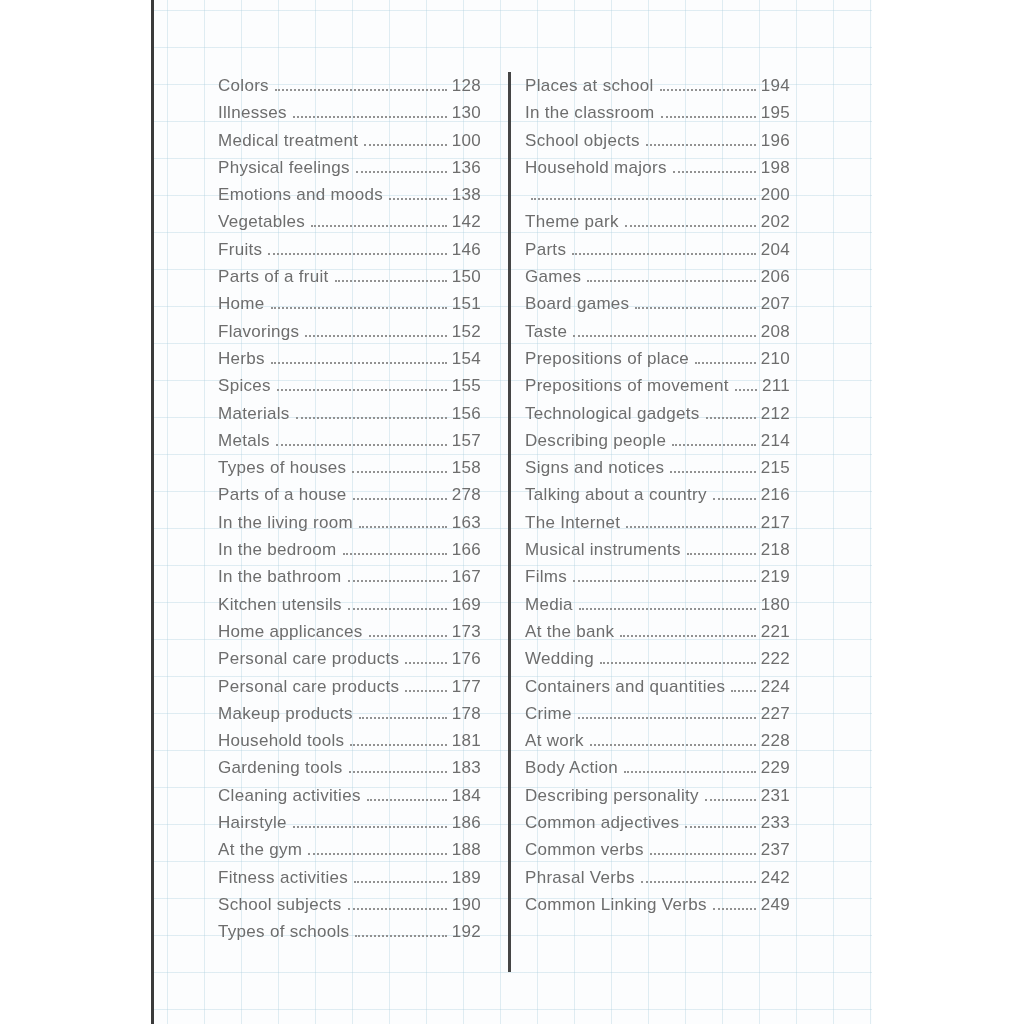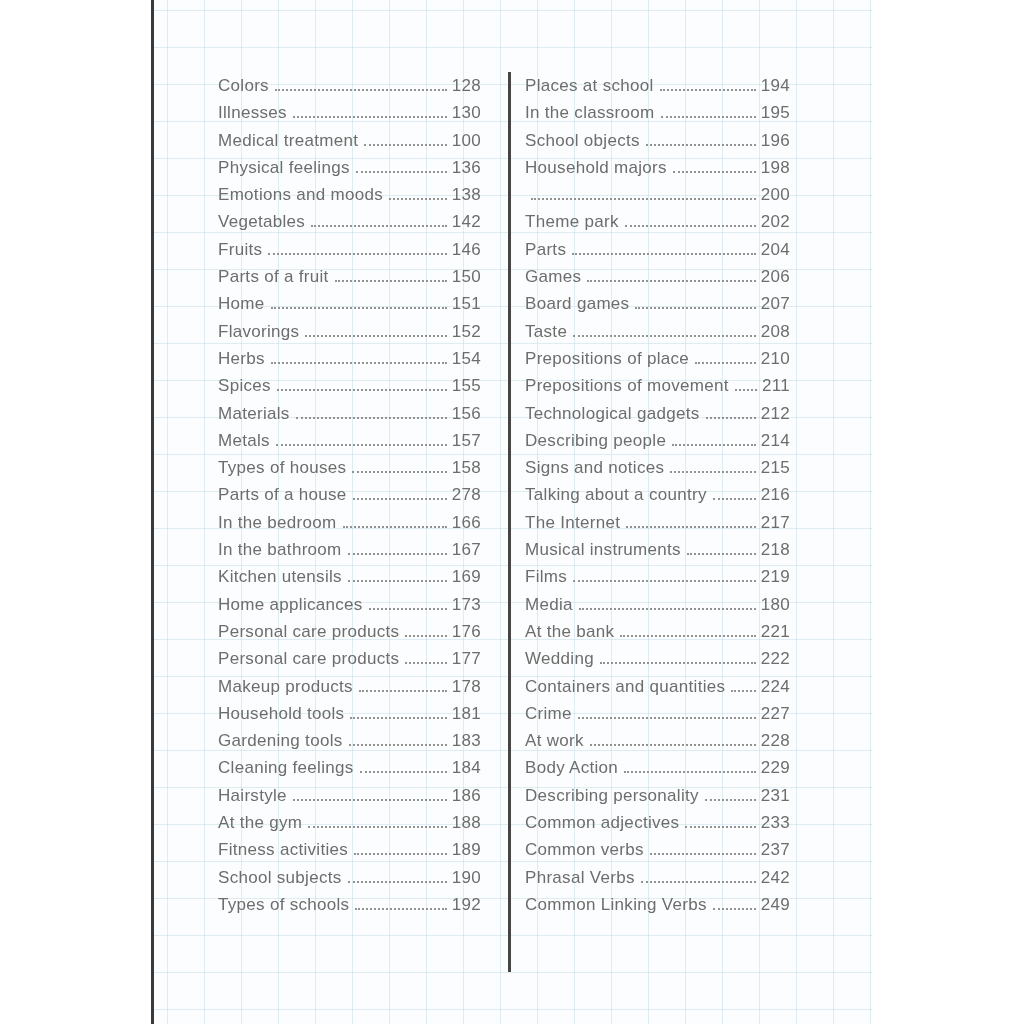--- a/index.html
+++ b/index.html
@@ -169,20 +169,25 @@
           <span class="leader"></span>
           <span class="num">158</span>
         </div>
 
         <div class="row">
           <span class="label">Parts of a house</span>
           <span class="leader"></span>
           <span class="num">278</span>
         </div>
 
+        <div class="row">
+          <span class="label">In the living room</span>
+          <span class="leader"></span>
+          <span class="num">163</span>
+        </div>
 
         <div class="row">
           <span class="label">In the bedroom</span>
           <span class="leader"></span>
           <span class="num">166</span>
         </div>
 
         <div class="row">
           <span class="label">In the bathroom</span>
           <span class="leader"></span>
@@ -225,21 +230,21 @@
           <span class="num">181</span>
         </div>
 
         <div class="row">
           <span class="label">Gardening tools</span>
           <span class="leader"></span>
           <span class="num">183</span>
         </div>
 
         <div class="row">
-          <span class="label">Cleaning feelings</span>
+          <span class="label">Cleaning activities</span>
           <span class="leader"></span>
           <span class="num">184</span>
         </div>
 
         <div class="row">
           <span class="label">Hairstyle</span>
           <span class="leader"></span>
           <span class="num">186</span>
         </div>
 

